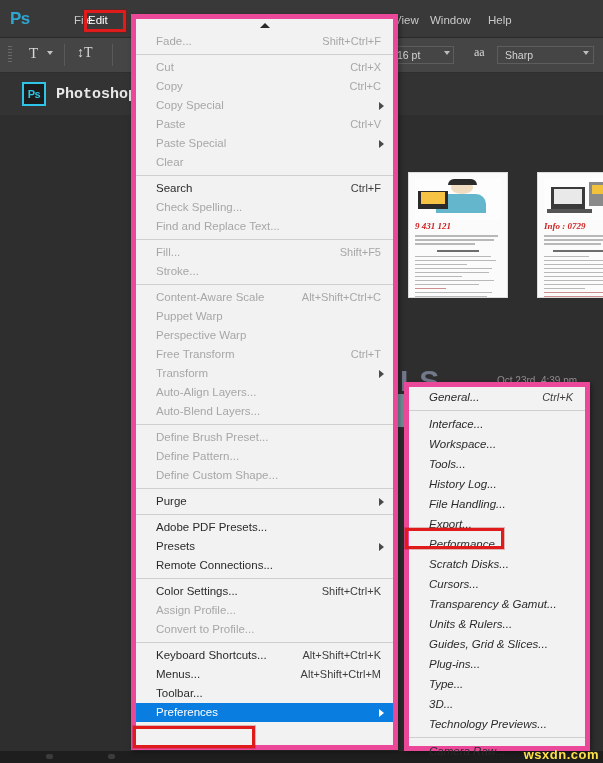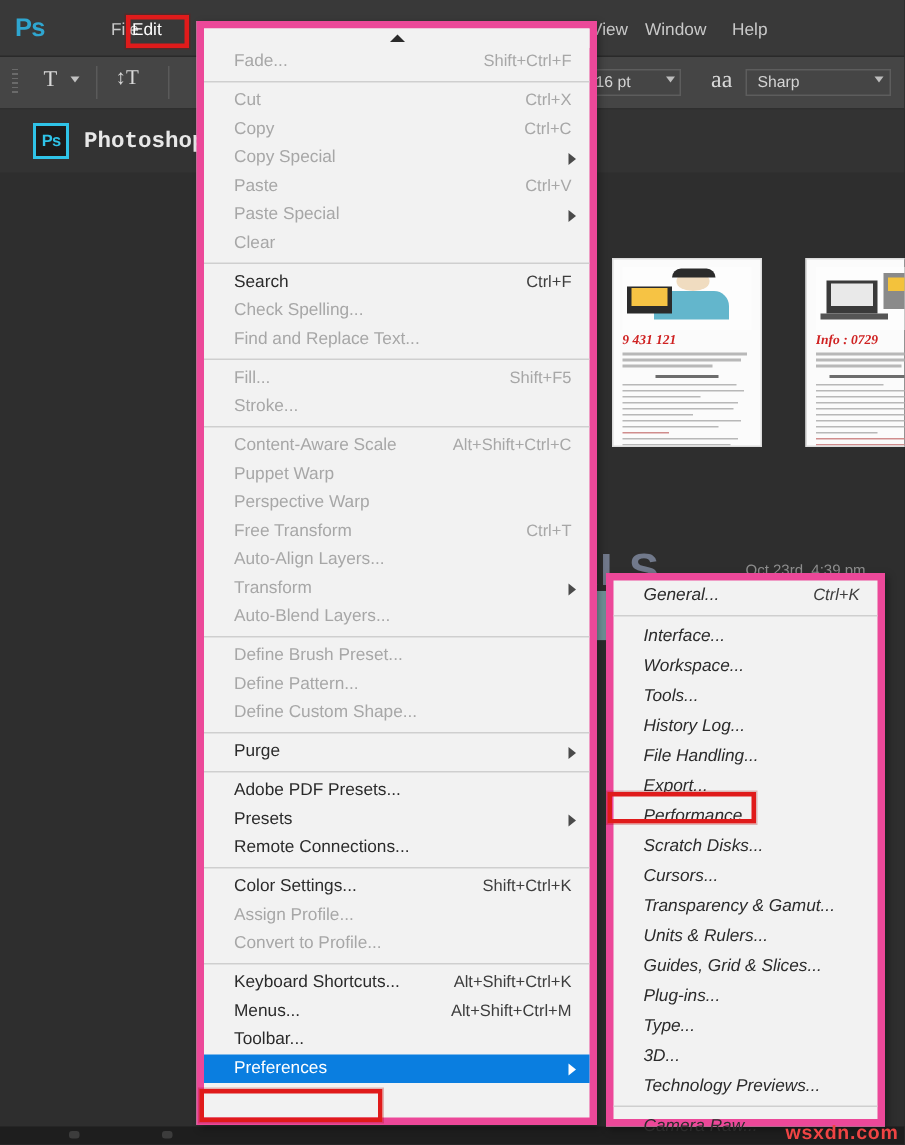--- a/index.html
+++ b/index.html
@@ -61,21 +61,21 @@
     background: #454545; border: 1px solid #5d5d5d;
     color: #d4d4d4; font-size: 10.5px; padding: 2px 0 0 4px;
   }
   .opt-size-caret {
     position: absolute; left: 444px; top: 51px;
     width: 0; height: 0; border-left: 3.5px solid transparent;
     border-right: 3.5px solid transparent; border-top: 4px solid #bdbdbd;
   }
   .aa-icon {
     position: absolute; left: 474px; top: 45px;
-    color: #d8d8d8; font-size: 16px; font-family: "Liberation Serif", serif;
+    color: #d8d8d8; font-size: 12px; font-family: "Liberation Serif", serif;
   }
   .opt-aa {
     position: absolute; left: 497px; top: 46px; width: 97px; height: 18px;
     background: #454545; border: 1px solid #5d5d5d;
     color: #d4d4d4; font-size: 10.5px; padding: 2px 0 0 7px;
   }
   .opt-aa-caret {
     position: absolute; left: 583px; top: 51px;
     width: 0; height: 0; border-left: 3.5px solid transparent;
     border-right: 3.5px solid transparent; border-top: 4px solid #bdbdbd;
@@ -238,21 +238,21 @@
     position: absolute; left: 74px; top: 46px; width: 48px; height: 32px;
     background: #ddd2bd; transform: skew(-22deg, -12deg);
   }
   .guy-hand {
     position: absolute; left: 52px; top: 72px; width: 22px; height: 20px;
     background: #f3ddc4; border-radius: 8px;
   }
 
   .wsxdn {
     position: absolute; right: 4px; bottom: 1px;
-    color: #ef4444; font-size: 13px; font-weight: bold;
+    color: #fde047; font-size: 13px; font-weight: bold;
     font-family: "Liberation Sans", sans-serif; letter-spacing: .5px;
   }
 </style>
 </head>
 <body>
 
 <div id="root">
 
   <div class="ps-menubar">
     <div class="ps-logo">Ps</div>
@@ -380,22 +380,22 @@
       <div class="m-row dim"><span class="m-label">Check Spelling...</span></div>
       <div class="m-row dim"><span class="m-label">Find and Replace Text...</span></div>
       <div class="m-sep"></div>
       <div class="m-row dim"><span class="m-label">Fill...</span><span class="m-accel">Shift+F5</span></div>
       <div class="m-row dim"><span class="m-label">Stroke...</span></div>
       <div class="m-sep"></div>
       <div class="m-row dim"><span class="m-label">Content-Aware Scale</span><span class="m-accel">Alt+Shift+Ctrl+C</span></div>
       <div class="m-row dim"><span class="m-label">Puppet Warp</span></div>
       <div class="m-row dim"><span class="m-label">Perspective Warp</span></div>
       <div class="m-row dim"><span class="m-label">Free Transform</span><span class="m-accel">Ctrl+T</span></div>
+      <div class="m-row dim"><span class="m-label">Transform</span><span class="m-arrow"></span></div>
       <div class="m-row dim"><span class="m-label">Auto-Align Layers...</span></div>
-      <div class="m-row dim"><span class="m-label">Transform</span><span class="m-arrow"></span></div>
       <div class="m-row dim"><span class="m-label">Auto-Blend Layers...</span></div>
       <div class="m-sep"></div>
       <div class="m-row dim"><span class="m-label">Define Brush Preset...</span></div>
       <div class="m-row dim"><span class="m-label">Define Pattern...</span></div>
       <div class="m-row dim"><span class="m-label">Define Custom Shape...</span></div>
       <div class="m-sep"></div>
       <div class="m-row strong"><span class="m-label">Purge</span><span class="m-arrow"></span></div>
       <div class="m-sep"></div>
       <div class="m-row strong"><span class="m-label">Adobe PDF Presets...</span></div>
       <div class="m-row strong"><span class="m-label">Presets</span><span class="m-arrow"></span></div>

